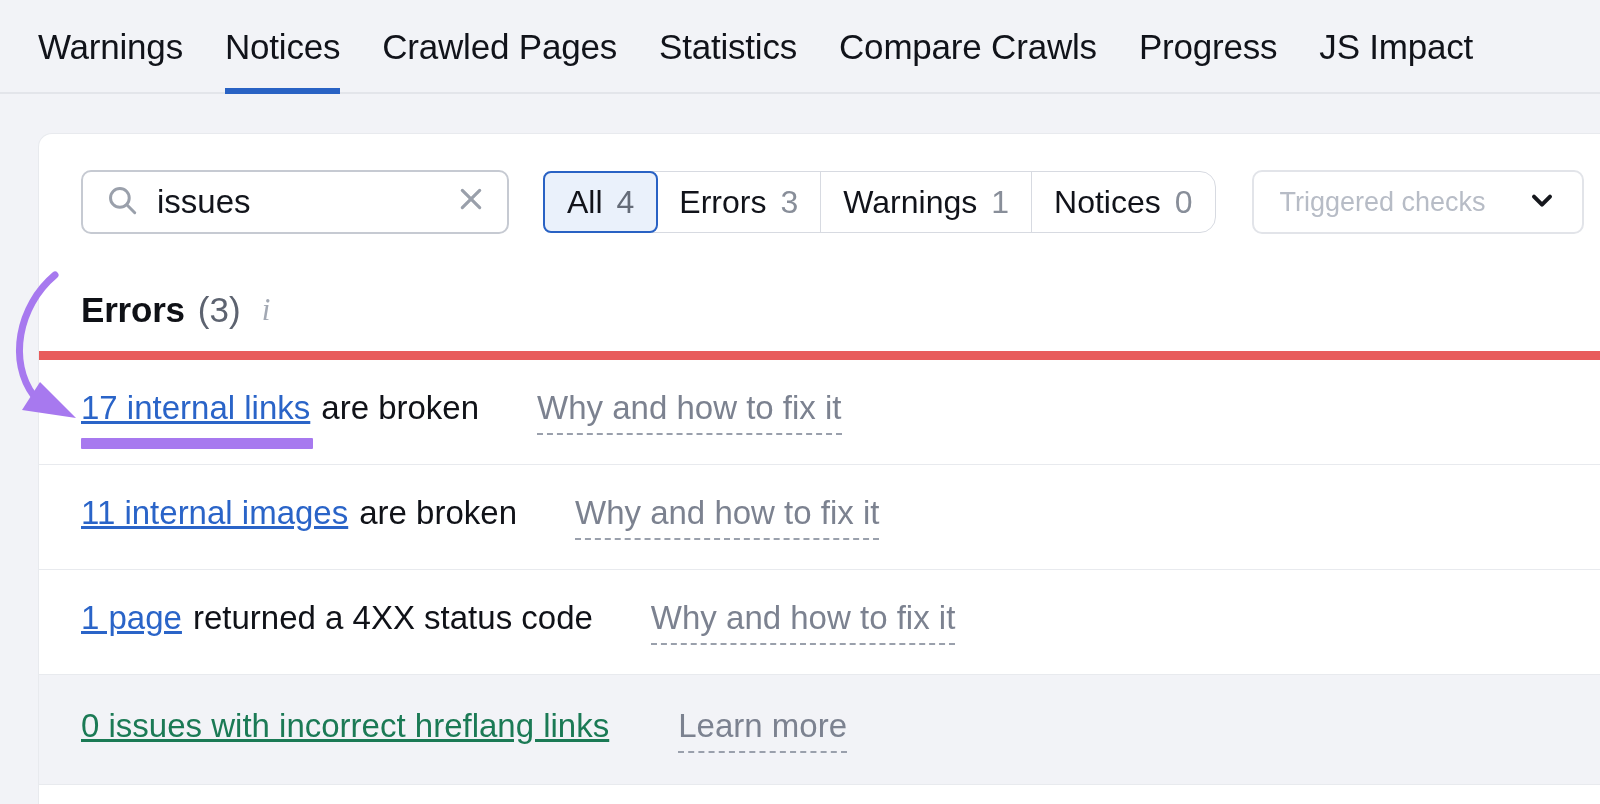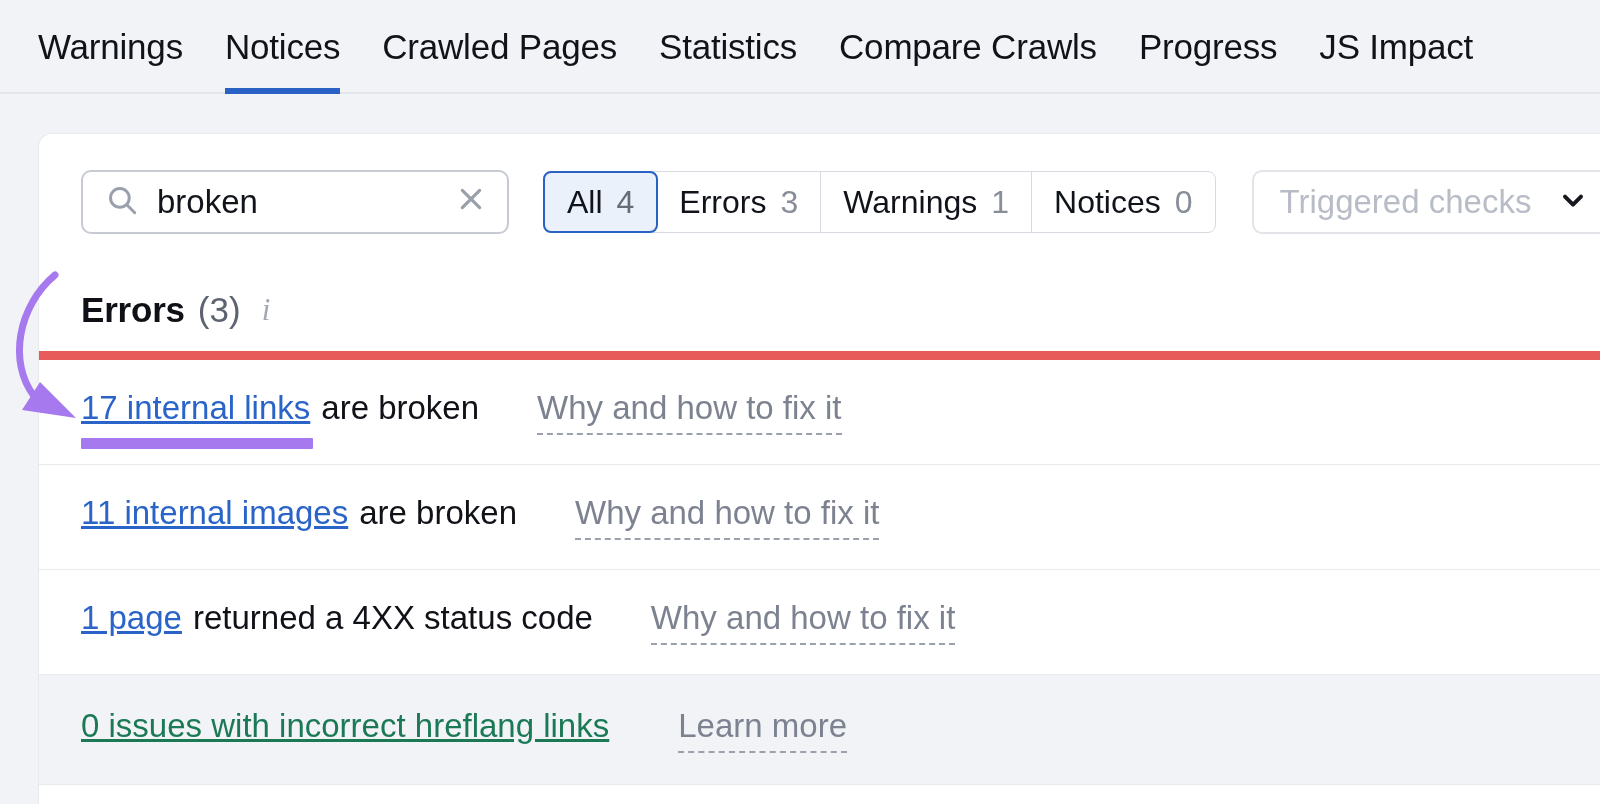--- a/index.html
+++ b/index.html
@@ -109,21 +109,21 @@
     padding: 0 4px;
     font-weight: 400;
   }
 
   
   #segmented {
     display: flex;
     margin-left: 34px;
     height: 62px;
     border: 1px solid #d7dae1;
-    border-radius: 8px;
+    border-radius: 16px;
     background: #fff;
     box-sizing: border-box;
   }
   .seg {
     display: flex;
     align-items: center;
     gap: 14px;
     padding: 0 22px;
     font-size: 32px;
     color: #11131a;
@@ -154,21 +154,21 @@
     border-radius: 10px;
     display: flex;
     align-items: center;
     justify-content: space-between;
     padding: 0 24px 0 26px;
     box-sizing: border-box;
     background: #fff;
     cursor: pointer;
   }
   #dropdown-label {
-    font-size: 33px;
+    font-size: 27px;
     color: #b7bcc6;
     white-space: nowrap;
   }
   #chevron-down-icon { margin-left: 26px; display: block; }
 
   
   #errors-heading {
     position: absolute;
     left: 42px; top: 152px;
     display: flex;
@@ -289,21 +289,21 @@
 
   <div id="toolbar">
 
     <div id="searchbox">
       <span id="search-icon">
         <svg width="34" height="34" viewBox="0 0 24 24" fill="none">
           <circle cx="10.5" cy="10.5" r="6.6" stroke="#9aa0ab" stroke-width="2.1"></circle>
           <line x1="15.4" y1="15.4" x2="21" y2="21" stroke="#9aa0ab" stroke-width="2.1" stroke-linecap="round"></line>
         </svg>
       </span>
-      <span id="search-value" title="Search">broken</span>
+      <span id="search-value" title="Search">issues</span>
       <span id="search-clear">
         <svg width="32" height="32" viewBox="0 0 24 24" fill="none">
           <line x1="5.5" y1="5.5" x2="18.5" y2="18.5" stroke="#9aa0ab" stroke-width="2.4" stroke-linecap="round"></line>
           <line x1="18.5" y1="5.5" x2="5.5" y2="18.5" stroke="#9aa0ab" stroke-width="2.4" stroke-linecap="round"></line>
         </svg>
       </span>
     </div>
 
     <div id="segmented">
       <div class="seg active">

